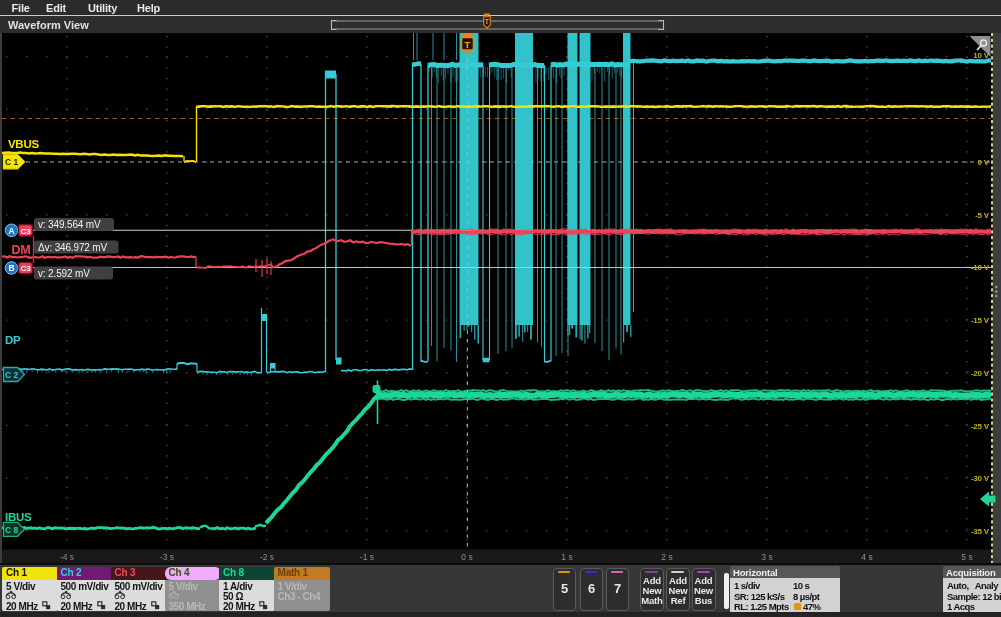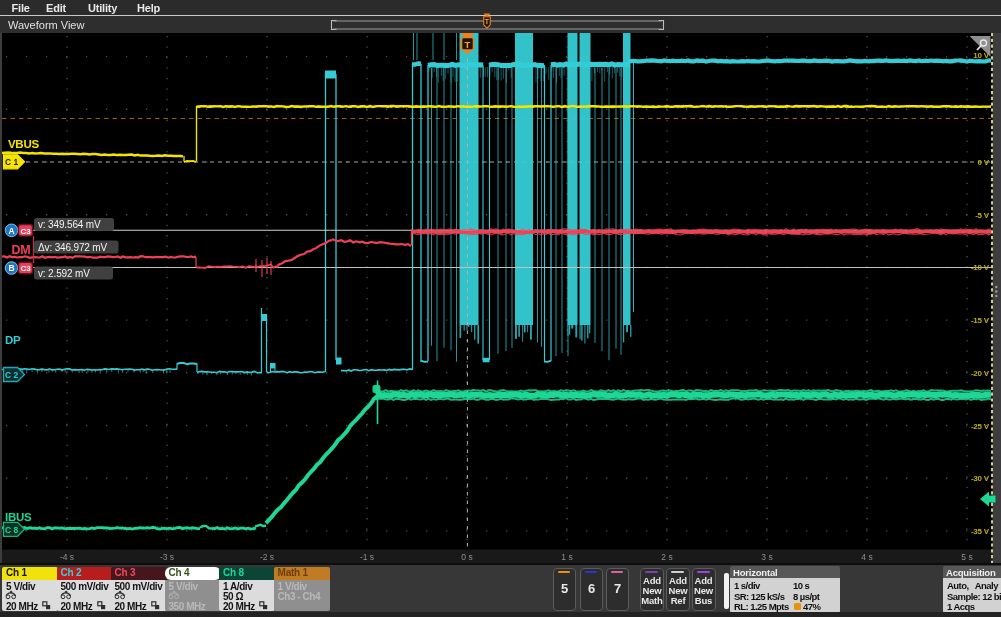--- a/index.html
+++ b/index.html
@@ -4,21 +4,21 @@
 <style>
   html,body{margin:0;padding:0;}
   body{width:1001px;height:617px;position:relative;overflow:hidden;background:#060606;
        font-family:"Liberation Sans",sans-serif;}
   .abs{position:absolute;}
   
   #menubar{left:0;top:0;width:1001px;height:15px;background:#2b2b2b;}
   #menubar span{position:absolute;top:1.5px;color:#e9e9e9;font-size:11px;font-weight:700;letter-spacing:-0.2px;}
   #sep1{left:0;top:15px;width:1001px;height:1px;background:#c9c9c9;}
   #tabbar{left:0;top:16px;width:1001px;height:17px;background:#2e2e2e;}
-  #tabbar .wv{position:absolute;left:8px;top:2.5px;color:#e0e0e0;font-size:11px;font-weight:400;text-align:right;}
+  #tabbar .wv{position:absolute;left:8px;top:2.5px;color:#e0e0e0;font-size:11px;font-weight:700;text-align:right;}
   
   #bottombar{left:0;top:565px;width:1001px;height:52px;background:#373737;}
   #sepb{left:0;top:563px;width:1001px;height:2px;background:#0d0d0d;}
   #bottomedge{left:0;top:611.5px;width:1001px;height:5.5px;background:#232323;}
   .badge{position:absolute;top:2px;width:56px;height:44px;border-radius:2px;overflow:hidden;}
   .badge .hd{height:11.5px;font-size:10px;font-weight:700;padding:1px 0 0 4px;line-height:10px;letter-spacing:-0.2px;}
   .badge .bd{height:32.5px;background:#dcdcdc;color:#141414;font-size:10px;font-weight:700;letter-spacing:-0.45px;position:relative;}
   .badge .bd.dis{background:#8f8f8f;color:#b9b9b9;}
   .r1{position:absolute;left:4px;top:1.5px;white-space:nowrap;}
   .r2{position:absolute;left:4px;top:11.5px;white-space:nowrap;}
@@ -608,21 +608,21 @@
           <rect x="5" y="1" width="2.2" height="2.2" transform="rotate(45 6.1 2.1)" fill="#2e2e2e"></rect>
         </svg>
         <span class="r3">20 MHz</span>
         <svg class="abs" style="left:40px;top:21px;" width="9" height="9" viewBox="0 0 9 9">
           <rect x="0.8" y="0.8" width="4" height="4" fill="none" stroke="#2e2e2e" stroke-width="1.2"></rect>
           <rect x="4" y="4" width="4.2" height="4.2" fill="#2e2e2e"></rect>
         </svg>
       </div>
     </div>
     <div class="badge" style="left:56.5px;">
-      <div class="hd" style="background:#b91c1c;color:#2fd3da;">Ch 2</div>
+      <div class="hd" style="background:#701a75;color:#2fd3da;">Ch 2</div>
       <div class="bd">
         <span class="r1">500 mV/div</span>
         <svg class="abs" style="left:3px;top:10.5px;" width="12" height="10" viewBox="0 0 12 10">
           <path d="M1.2 6.2 C2.2 1.8 9.2 1.8 10.6 6.2" stroke="#2e2e2e" stroke-width="1.1" fill="none"></path>
           <circle cx="3" cy="6.8" r="1.9" stroke="#2e2e2e" stroke-width="1" fill="none"></circle>
           <circle cx="8.6" cy="6.8" r="1.9" stroke="#2e2e2e" stroke-width="1" fill="none"></circle>
           <rect x="5" y="1" width="2.2" height="2.2" transform="rotate(45 6.1 2.1)" fill="#2e2e2e"></rect>
         </svg>
         <span class="r3">20 MHz</span>
         <svg class="abs" style="left:40px;top:21px;" width="9" height="9" viewBox="0 0 9 9">
@@ -642,21 +642,21 @@
           <rect x="5" y="1" width="2.2" height="2.2" transform="rotate(45 6.1 2.1)" fill="#2e2e2e"></rect>
         </svg>
         <span class="r3">20 MHz</span>
         <svg class="abs" style="left:40px;top:21px;" width="9" height="9" viewBox="0 0 9 9">
           <rect x="0.8" y="0.8" width="4" height="4" fill="none" stroke="#2e2e2e" stroke-width="1.2"></rect>
           <rect x="4" y="4" width="4.2" height="4.2" fill="#2e2e2e"></rect>
         </svg>
       </div>
     </div>
     <div class="badge" style="left:164.5px;">
-      <div class="hd" style="background:#ffffff;color:#35501a;border-radius:6px;">Ch 4</div>
+      <div class="hd" style="background:#f0abfc;color:#35501a;border-radius:6px;">Ch 4</div>
       <div class="bd dis">
         <span class="r1">5 V/div</span>
         <svg class="abs" style="left:3px;top:10.5px;" width="12" height="10" viewBox="0 0 12 10">
           <path d="M1.2 6.2 C2.2 1.8 9.2 1.8 10.6 6.2" stroke="#adadad" stroke-width="1.1" fill="none"></path>
           <circle cx="3" cy="6.8" r="1.9" stroke="#adadad" stroke-width="1" fill="none"></circle>
           <circle cx="8.6" cy="6.8" r="1.9" stroke="#adadad" stroke-width="1" fill="none"></circle>
           <rect x="5" y="1" width="2.2" height="2.2" transform="rotate(45 6.1 2.1)" fill="#adadad"></rect>
         </svg>
         <span class="r3">350 MHz</span>
       </div>

